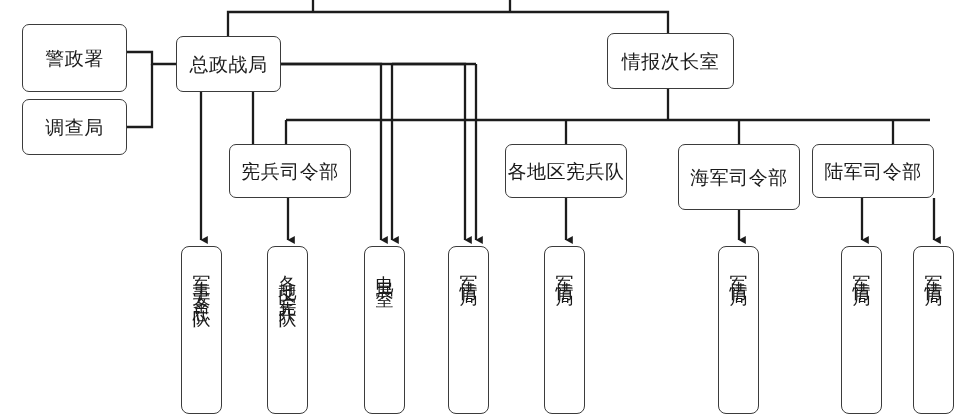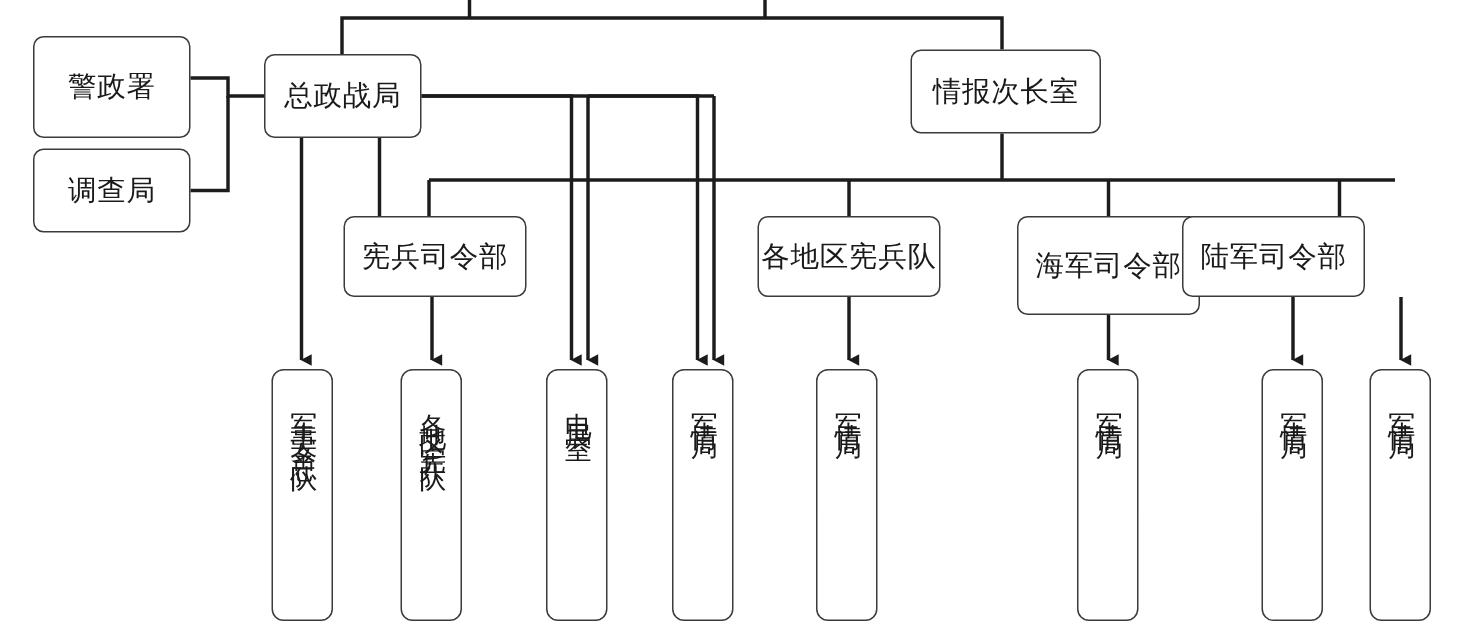--- a/index.html
+++ b/index.html
@@ -123,21 +123,21 @@
   </div>
   <div class="node-box" style="left: 229px; top: 144px; width: 122px; height: 54px; align-items: center;">
     <span class="node-label">宪兵司令部</span>
   </div>
   <div class="node-box" style="left: 505px; top: 144px; width: 122px; height: 54px;">
     <span class="node-label">各地区宪兵队</span>
   </div>
   <div class="node-box" style="left: 678px; top: 144px; width: 122px; height: 66px;">
     <span class="node-label">海军司令部</span>
   </div>
-  <div class="node-box" style="left: 788px; top: 144px; width: 122px; height: 54px; justify-content: center;">
+  <div class="node-box" style="left: 812px; top: 144px; width: 122px; height: 54px; justify-content: center;">
     <span class="node-label">陆军司令部</span>
   </div>
   <div class="node-box vertical" style="left: 181px; top: 246px; width: 41px; height: 168px;">
     <span class="node-label">军事安全总队</span>
   </div>
   <div class="node-box vertical" style="left: 267px; top: 246px; width: 41px; height: 168px;">
     <span class="node-label">各地区宪兵队</span>
   </div>
   <div class="node-box vertical" style="left: 364px; top: 246px; width: 41px; height: 168px;">
     <span class="node-label">电展室</span>

